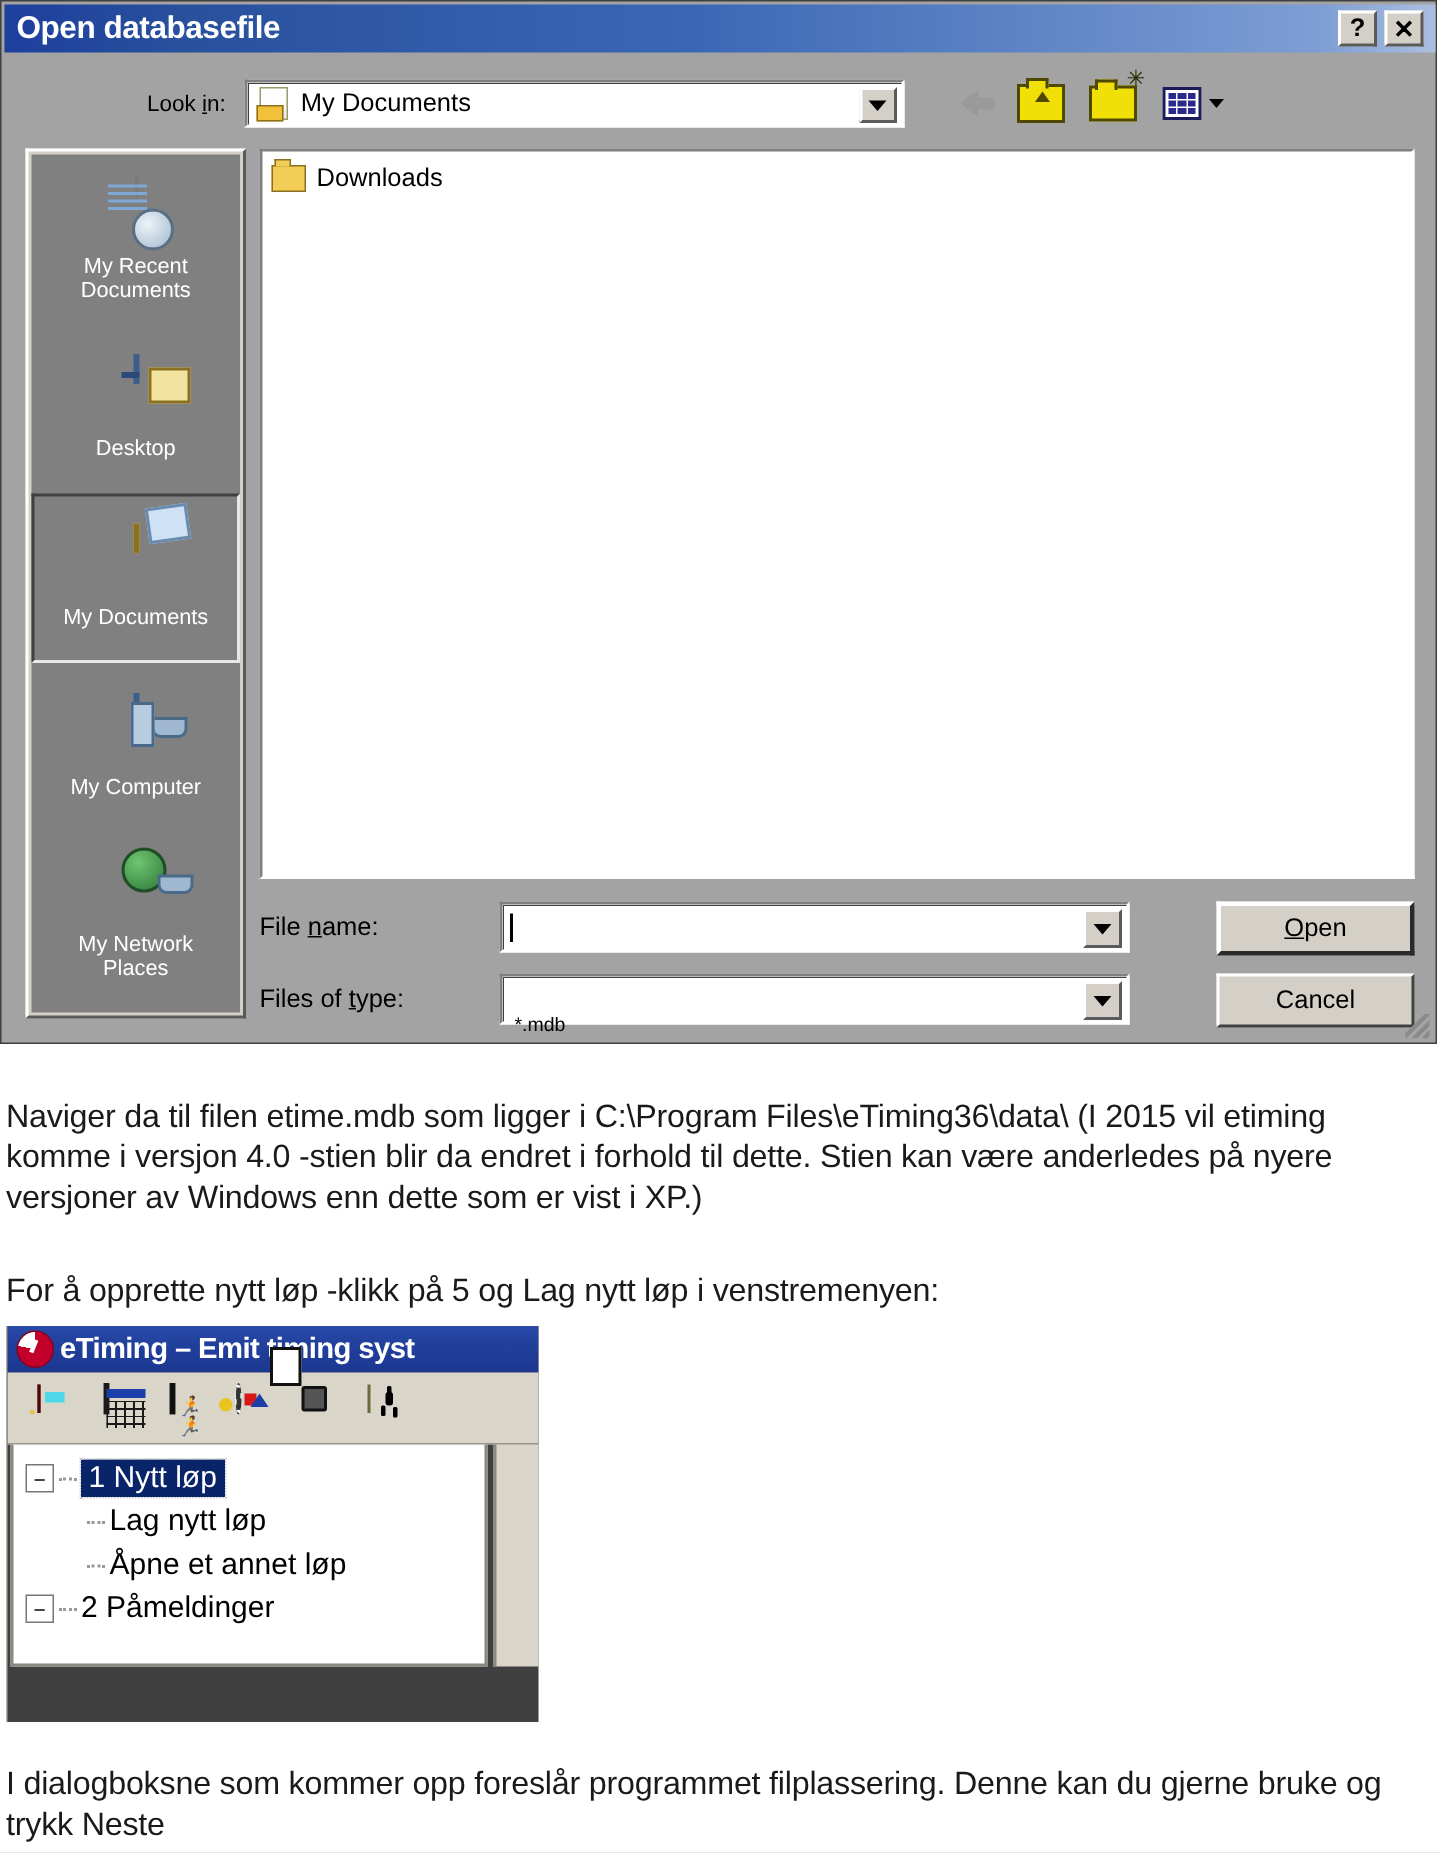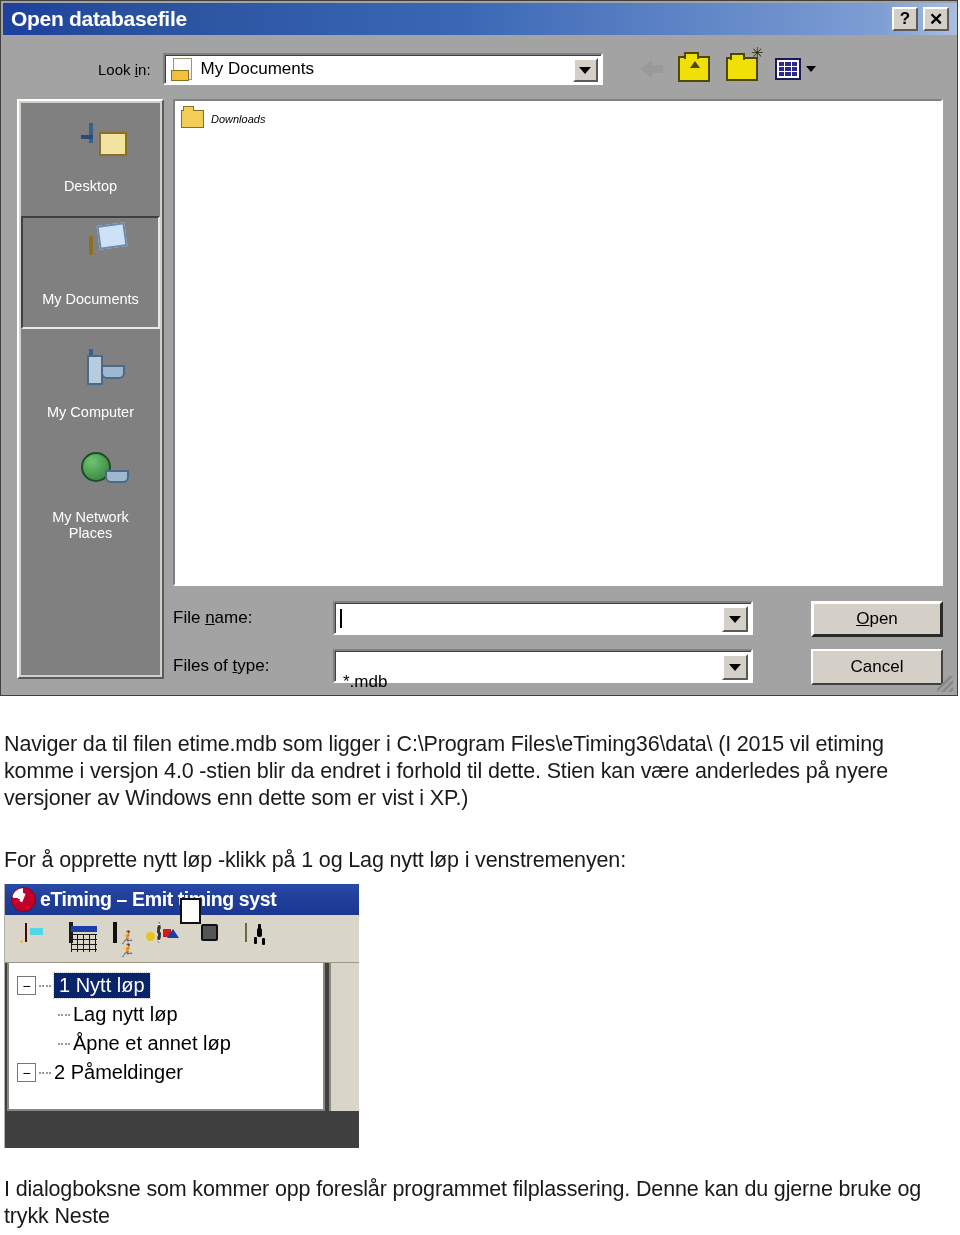--- a/index.html
+++ b/index.html
@@ -209,40 +209,40 @@
     padding: 6px 0 0 6px;
   }
   .file-row { display: flex; align-items: center; height: 24px; }
   .folder-ico {
     width: 21px; height: 16px;
     background: #f3cd55;
     border: 1px solid #8a7020;
     position: relative; margin-right: 7px;
   }
   .folder-ico:before{content:"";position:absolute;left:1px;top:-5px;width:9px;height:4px;background:#f3cd55;border:1px solid #8a7020;border-bottom:none;}
-  .file-label { font-size: 11px; color: #000; font-style: italic; }
+  .file-label { font-size: 17px; color: #000; }
 
   
   .field-row { position: absolute; display: flex; align-items: center; justify-content: flex-end; }
   #fname-row { left: 172px; top: 600px; }
   #ftype-row { left: 172px; top: 648px; }
   .field-label { width: 160px; font-size: 17px; color: #000; }
   .field-label u { text-decoration: underline; }
   .field-combo {
     width: 420px; height: 34px;
     background: #ffffff;
     border-top: 2px solid #808080;
     border-left: 2px solid #808080;
     border-right: 2px solid #ffffff;
     border-bottom: 2px solid #ffffff;
     box-shadow: inset 1px 1px 0 #404040;
     display: flex; align-items: center;
     box-sizing: border-box; position: relative;
   }
-  .field-val { font-size: 17px; color:#000; margin-left: 8px; margin-top: 32px; }
+  .field-val { font-size: 13px; color:#000; margin-left: 8px; margin-top: 32px; }
   .caret {
     width: 2px; height: 19px; background: #000;
     margin-left: 5px;
   }
   .field-arrow {
     position: absolute; right: 3px; top: 3px;
     width: 26px; height: 26px;
     background: #d4d0c8;
     border-top: 2px solid #ffffff;
     border-left: 2px solid #ffffff;
@@ -447,20 +447,24 @@
             <i></i>
           </span>
         <span class="views-drop"></span>
       </div>
     </div>
   </div>
 
   <div class="places">
     <div class="places-inner">
       <div class="place">
+        <span class="place-ico"><span class="ico-recent"></span></span>
+        <span>My Recent<br>Documents</span>
+      </div>
+      <div class="place">
         <span class="place-ico"><span class="ico-desktop"></span></span>
         <span>Desktop</span>
       </div>
       <div class="place selected">
         <span class="place-ico"><span class="ico-mydocs"></span></span>
         <span>My Documents</span>
       </div>
       <div class="place">
         <span class="place-ico"><span class="ico-mycomp"></span></span>
         <span>My Computer</span>
@@ -503,21 +507,21 @@
   <div class="dlg-btn" id="btn-open">
       <u>O</u>
       <span>pen</span>
     </div>
   <div class="dlg-btn" id="btn-cancel">Cancel</div>
 
   <div class="grip"></div>
 </div>
 
 <div class="para" id="para1">Naviger da til filen etime.mdb som ligger i C:\Program Files\eTiming36\data\ (I 2015 vil etiming komme i versjon 4.0 -stien blir da endret i forhold til dette. Stien kan være anderledes på nyere versjoner av Windows enn dette som er vist i XP.)</div>
-<div class="para" id="para2">For å opprette nytt løp -klikk på 1 og Lag nytt løp i venstremenyen:</div>
+<div class="para" id="para2">For å opprette nytt løp -klikk på 5 og Lag nytt løp i venstremenyen:</div>
 
 <div id="etiming">
   <div class="et-title">
     <span class="et-logo"></span>
     <span class="et-title-text">eTiming – Emit timing syst</span>
   </div>
 
 
   <div class="et-toolbar">
     <span class="et-ic"><span class="eic-door"></span></span>

